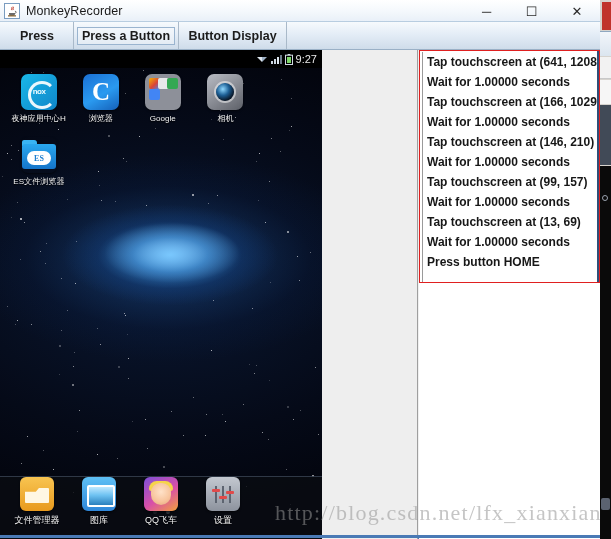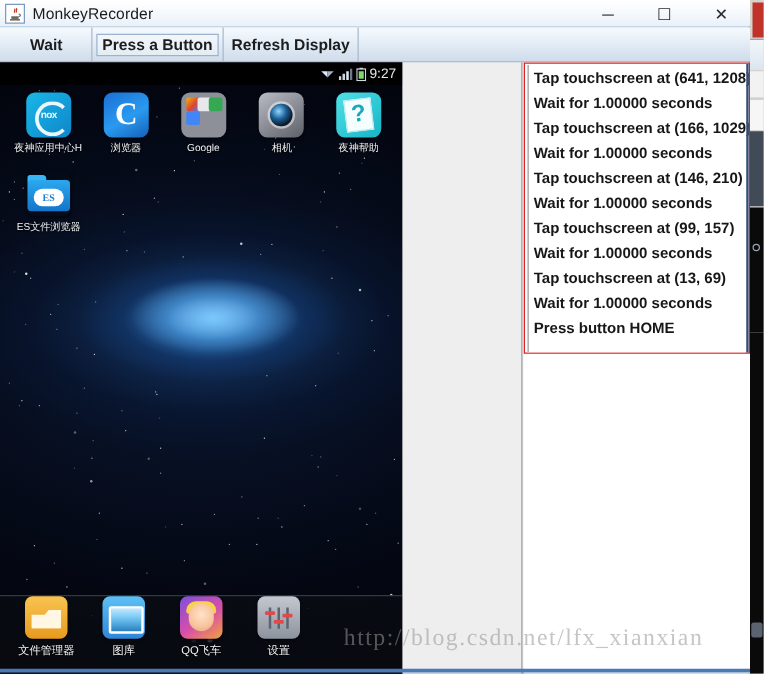--- a/index.html
+++ b/index.html
@@ -277,21 +277,21 @@
   .peek-dark { position:absolute; left:0; top:105px; width:11px; height:60px; background:#414a57; }
   .peek-dark2 { position:absolute; left:0; top:166px; width:11px; height:100px; background:#0a0a0a; }
   .peek-circ { position:absolute; left:2px; top:195px; width:6px; height:6px; border:1px solid #9aa2ae; border-radius:50%; }
   .peek-bot { position:absolute; left:0; top:266px; width:11px; height:273px; background:#0a0a0a; }
   .peek-f { position:absolute; left:1px; top:498px; width:9px; height:12px; background:#5b6270; border-radius:2px; }
 
   
   .watermark {
     position: absolute; left: 275px; top: 500px;
     font-family: "Liberation Serif", serif;
-    font-size: 19px; color: rgba(150,150,150,.55);
+    font-size: 22px; color: rgba(150,150,150,.55);
     letter-spacing: 1.2px; white-space: nowrap;
     pointer-events: none;
   }
   .blue-strip {
     position:absolute; left:0; bottom:0; width:600px; height:3px;
     background:#4a7ab5;
   }
 </style>
 </head>
 <body>
@@ -313,27 +313,27 @@
       <div class="title-text">MonkeyRecorder</div>
       <div class="winbtns">
         <div class="winbtn">─</div>
         <div class="winbtn">☐</div>
         <div class="winbtn">✕</div>
       </div>
     </div>
 
     <div class="toolbar" id="toolbar">
         <div class="tb-btn" style="width: 74px;">
-          <span>Wait</span>
+          <span>Press</span>
         </div>
         <div class="tb-btn focused" style="width: 105px;">
           <span>Press a Button</span>
         </div>
         <div class="tb-btn" style="width: 108px;">
-          <span>Refresh Display</span>
+          <span>Button Display</span>
         </div>
       </div>
 
     <div class="device">
       <div class="wallpaper"></div>
       <div class="stars" id="stars">
           <span class="star" style="left: 225px; top: 371px; width: 1px; height: 1px; opacity: 0.84;"></span>
           <span class="star" style="left: 18px; top: 100px; width: 1px; height: 1px; opacity: 0.56;"></span>
           <span class="star" style="left: 124px; top: 263px; width: 1px; height: 1px; opacity: 0.74;"></span>
           <span class="star" style="left: 31px; top: 22px; width: 1px; height: 1px; opacity: 0.45;"></span>
@@ -509,24 +509,20 @@
               <span class="gg" style="left:13px;top:4px;background:#e8e8ea;"></span>
               <span class="gg" style="left:22px;top:4px;background:#34a853;"></span>
               <span class="gg" style="left:4px;top:15px;background:#4285f4;"></span>
             </div>
             <div class="app-label">Google</div>
           </div>
           <div class="app-cell">
             <div class="app-ico ico-cam"></div>
             <div class="app-label">相机</div>
           </div>
-          <div class="app-cell">
-            <div class="app-ico ico-help"></div>
-            <div class="app-label">夜神帮助</div>
-          </div>
         </div>
 
         <div class="app-row" style="padding-top:12px;">
           <div class="app-cell">
             <div class="app-ico ico-es">
               <span class="tab"></span>
                 <span class="folder"></span>
               <span class="cloud"></span>
                 <span class="cl-txt">ES</span>
             </div>

